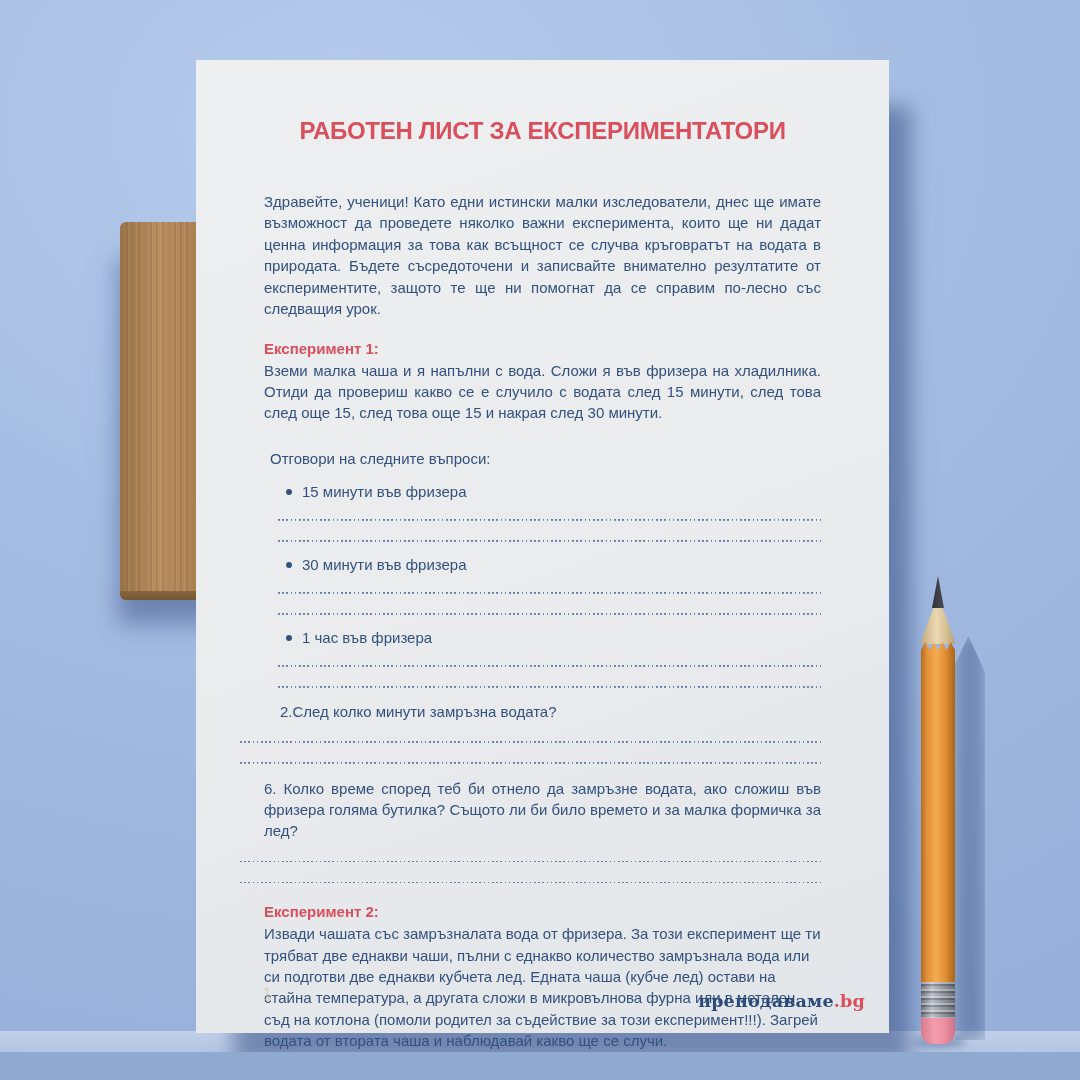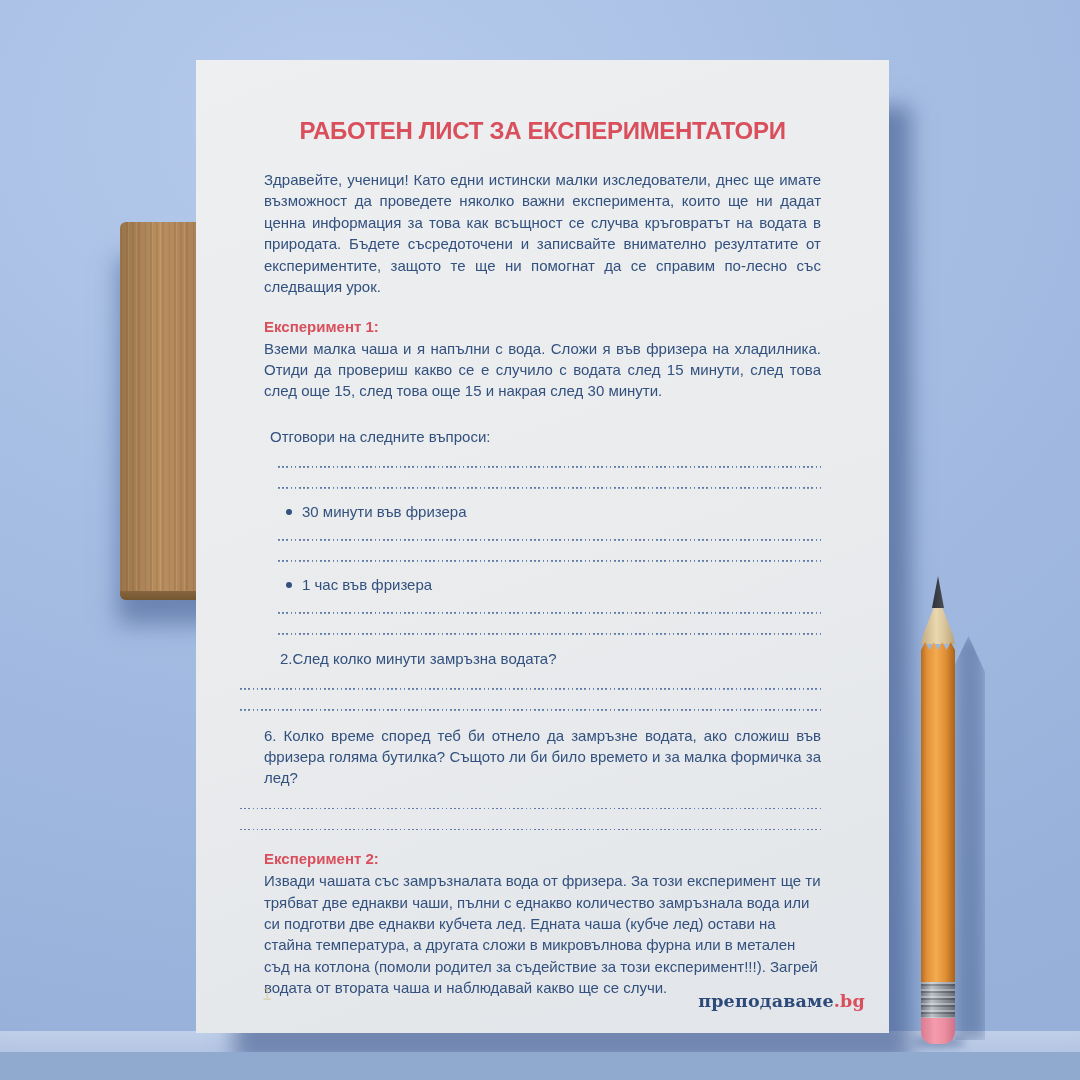--- a/index.html
+++ b/index.html
@@ -25,21 +25,21 @@
   .board::after{content:"";position:absolute;left:0;bottom:0;width:100%;height:9px;
          background:linear-gradient(180deg,#86653f,#74572f);border-radius:0 0 6px 6px;}
 
   
   .paper{position:absolute;left:196px;top:60px;width:693px;height:973px;
          background:linear-gradient(160deg,#edeff1 0%,#e9ebed 55%,#e2e5e9 100%);
          box-shadow:30px 38px 20px -8px rgba(52,78,132,0.55);
          z-index:3;box-sizing:border-box;padding:0 68px;color:#33517e;}
   .doc-title{margin-top:57px;text-align:center;color:#d94f5c;font-weight:800;
          font-size:24px;letter-spacing:-0.3px;}
-  .intro{margin-top:24px;font-size:15px;line-height:1.43;text-align:justify;text-align-last:left;}
+  .intro{margin-top:46px;font-size:15px;line-height:1.43;text-align:justify;text-align-last:left;}
   .sec-head{margin-top:20px;font-size:15px;font-weight:700;color:#d94f5c;}
   .sec-body{margin-top:3px;font-size:15px;line-height:1.42;text-align:justify;text-align-last:left;}
   .sec-body.ragged{text-align:left;}
   .prompt{margin-top:24px;font-size:15px;line-height:1.4;padding-left:6px;}
   .q{font-size:15px;line-height:1.4;padding-left:16px;margin-top:2px;}
   .q.q2{margin-top:13px;}
   .bullet{display:flex;align-items:flex-start;gap:10px;padding-left:22px;
           font-size:15px;margin-top:14px;}
   .bullet .dot{width:6px;height:6px;border-radius:50%;background:#33517e;margin-top:6px;flex:0 0 auto;}
   .dotline{height:3px;margin-top:18px;
@@ -89,20 +89,24 @@
   <div class="paper">
     <div class="doc-title">РАБОТЕН ЛИСТ ЗА ЕКСПЕРИМЕНТАТОРИ</div>
 
     <div class="intro">Здравейте, ученици! Като едни истински малки изследователи, днес ще имате възможност да проведете няколко важни експеримента, които ще ни дадат ценна информация за това как всъщност се случва кръговратът на водата в природата. Бъдете съсредоточени и записвайте внимателно резултатите от експериментите, защото те ще ни помогнат да се справим по-лесно със следващия урок.</div>
 
     <div class="sec-head">Експеримент 1:</div>
     <div class="sec-body">Вземи малка чаша и я напълни с вода. Сложи я във фризера на хладилника. Отиди да провериш какво се е случило с водата след 15 минути, след това след още 15, след това още 15 и накрая след 30 минути.</div>
 
     <div class="prompt">Отговори на следните въпроси:</div>
 
+    <div class="bullet">
+      <span class="dot"></span>
+      <span>15 минути във фризера</span>
+    </div>
     <div class="dotline indent"></div>
     <div class="dotline indent"></div>
 
     <div class="bullet">
       <span class="dot"></span>
       <span>30 минути във фризера</span>
     </div>
     <div class="dotline indent"></div>
     <div class="dotline indent"></div>
 

